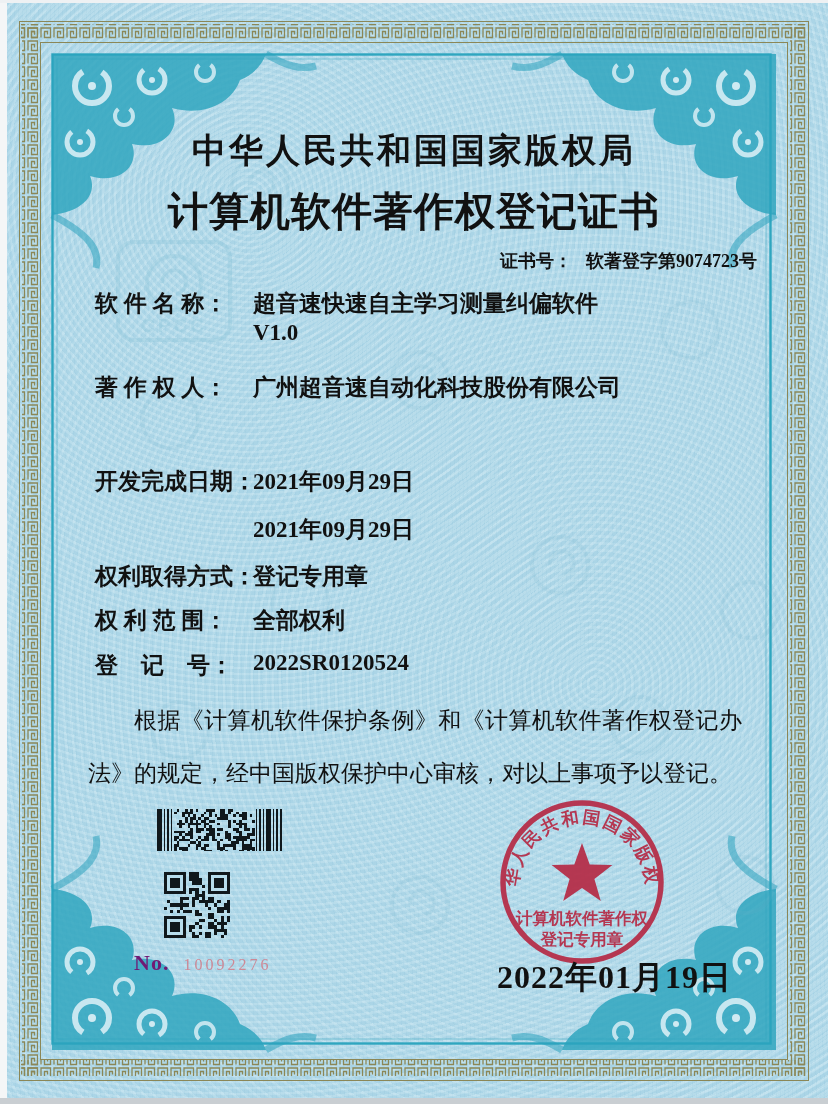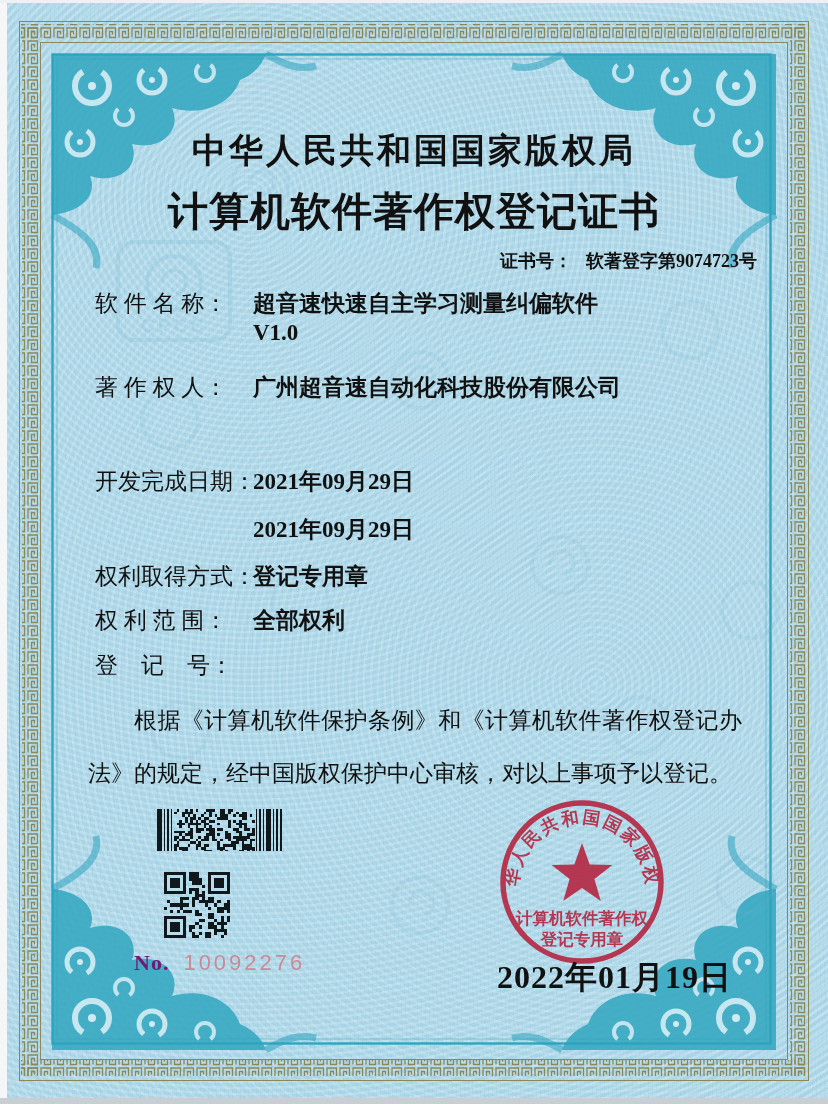--- a/index.html
+++ b/index.html
@@ -15,33 +15,33 @@
     background:
       repeating-radial-gradient(circle at 30% 18%, rgba(255,255,255,.10) 0 2px, rgba(60,140,180,.05) 3px 6px),
       repeating-radial-gradient(circle at 72% 62%, rgba(255,255,255,.08) 0 2px, rgba(60,140,180,.05) 3px 7px),
       repeating-linear-gradient(88deg, rgba(70,150,190,.05) 0 1px, rgba(255,255,255,0) 1px 4px);
   }
   .abs{position:absolute;}
   .authority{top:128px;left:0;width:828px;text-align:center;font-size:34px;font-weight:700;letter-spacing:3px;}
   .main-title{top:184px;left:0;width:828px;text-align:center;font-size:40px;font-weight:700;letter-spacing:1px;}
   .certno{top:249px;left:500px;font-size:18px;font-weight:700;text-align:right;}
   .certno .gap{display:inline-block;width:14px;}
-  .flabel{font-size:23px;font-weight:400;white-space:pre;}
+  .flabel{font-size:23px;font-weight:700;white-space:pre;}
   .fvalue{font-size:23px;font-weight:700;white-space:pre;}
   .col-label{left:95px;}
   .col-value{left:253px;}
   .statement{
     top:694px;left:88px;width:654px;font-size:23px;font-weight:400;
     line-height:53px;text-indent:2em;text-align:justify;
   }
   .serial{top:950px;left:134px;font-size:22px;}
   .serial .no{font-weight:700;color:#701a75;letter-spacing:1px;}
   .serial .num{
-    font-family:Liberation Sans, sans-serif;
-    color:#d0808d;font-size:22px;letter-spacing:3px;margin-left:14px;opacity:.9;
+    font-family:Liberation Serif, serif;
+    color:#d0808d;font-size:16px;letter-spacing:3px;margin-left:14px;opacity:.9;
   }
   .issue-date{top:956px;left:497px;font-size:32px;font-weight:700;letter-spacing:1px;}
   
   .edge-l{left:0;top:0;width:7px;height:1104px;background:#f4f6f7;}
   .edge-t{left:0;top:0;width:828px;height:3px;background:#eef1f3;}
   .edge-b{left:0;top:1098px;width:828px;height:6px;background:#c9ced2;}
 </style>
 </head>
 <body>
 
@@ -120,20 +120,21 @@
   <div class="abs fvalue col-value" style="top:372px">广州超音速自动化科技股份有限公司</div>
 
   <div class="abs flabel col-label" style="top:466px">开发完成日期：</div>
   <div class="abs fvalue col-value" style="top:466px">2021年09月29日</div>
   <div class="abs fvalue col-value" style="top:514px">2021年09月29日</div>
   <div class="abs flabel col-label" style="top:561px">权利取得方式：</div>
   <div class="abs fvalue col-value" style="top:561px">登记专用章</div>
   <div class="abs flabel col-label" style="top:605px">权 利 范 围：</div>
   <div class="abs fvalue col-value" style="top:605px">全部权利</div>
   <div class="abs flabel col-label" style="top:650px">登　记　号：</div>
+  <div class="abs fvalue col-value" style="top:650px">2022SR0120524</div>
 
   <div class="abs statement">根据《计算机软件保护条例》和《计算机软件著作权登记办法》的规定，经中国版权保护中心审核，对以上事项予以登记。</div>
 
   <svg class="abs" style="left:157px;top:809px" width="126" height="42" viewBox="0 0 126 42" shape-rendering="crispEdges">
       <rect x="0" y="0" width="5" height="42" fill="#10181c"></rect>
       <rect x="7" y="0" width="1" height="42" fill="#10181c"></rect>
       <rect x="10" y="0" width="2" height="42" fill="#10181c"></rect>
       <rect x="14" y="0" width="1" height="42" fill="#10181c"></rect>
       <rect x="99" y="0" width="1" height="42" fill="#10181c"></rect>
       <rect x="102" y="0" width="2" height="42" fill="#10181c"></rect>

